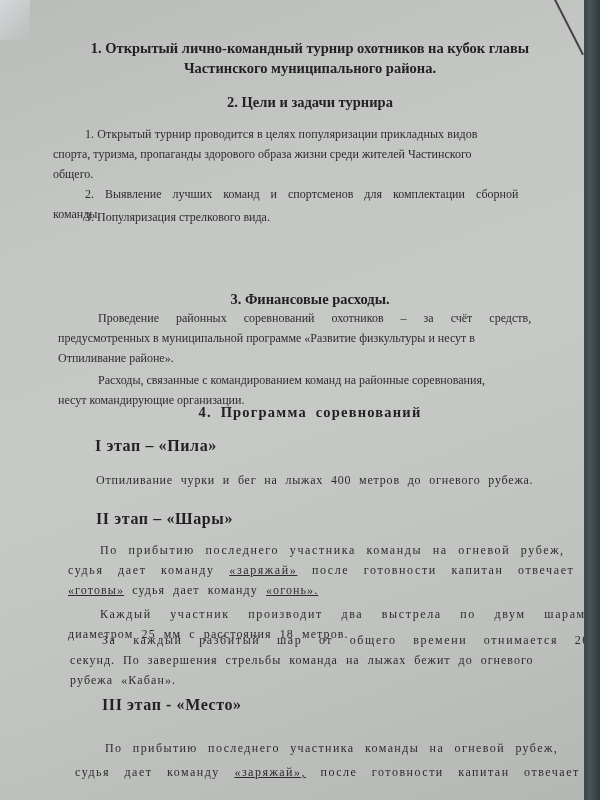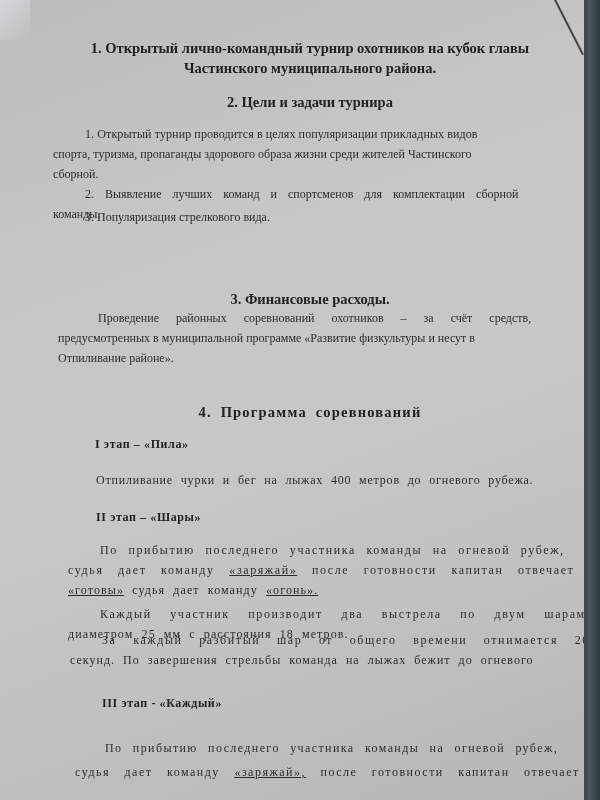--- a/index.html
+++ b/index.html
@@ -52,21 +52,21 @@
       position: absolute;
       font-weight: bold;
       font-size: 14.5px;
       text-align: center;
       line-height: 20px;
       color: #222;
     }
     .subhead {
       position: absolute;
       font-weight: bold;
-      font-size: 12px;
+      font-size: 16px;
       letter-spacing: 0.6px;
       color: #222;
     }
     .para {
       position: absolute;
       font-size: 12px;
       line-height: 20px;
       text-align: justify;
       text-align-last: left;
       color: #2c2c2c;
@@ -85,21 +85,21 @@
   <div class="heading" style="left:60px; top:38px; width:500px;">
     <span class="line">1. Открытый лично-командный турнир охотников на кубок главы</span>
     <span class="line">Частинского муниципального района.</span>
   </div>
 
   <div class="heading" style="left:60px; top:92px; width:500px;">2. Цели и задачи турнира</div>
 
   <div class="para" style="left:53px; top:124px; width:508px;">
     <span class="line" style="padding-left:32px; letter-spacing:0.1px;">1. Открытый турнир проводится в целях популяризации прикладных видов</span>
     <span class="line">спорта, туризма, пропаганды здорового образа жизни среди жителей Частинского</span>
-    <span class="line">сборной.</span>
+    <span class="line">общего.</span>
   </div>
 
   <div class="para" style="left:53px; top:184px; width:508px;">
     <span class="line" style="padding-left:32px; word-spacing:8px;">2. Выявление лучших команд и спортсменов для комплектации сборной</span>
     <span class="line">команды.</span>
   </div>
 
   <div class="para" style="left:53px; top:207px; width:508px;">
     <span class="line" style="padding-left:32px; margin-top:0px;">3. Популяризация стрелкового вида.</span>
   </div>
@@ -107,20 +107,24 @@
 
 
   <div class="heading" style="left:60px; top:289px; width:500px;">3. Финансовые расходы.</div>
 
   <div class="para" style="left:58px; top:308px; width:505px;">
     <span class="line" style="padding-left:40px; word-spacing:14px;">Проведение районных соревнований охотников – за счёт средств,</span>
     <span class="line">предусмотренных в муниципальной программе «Развитие физкультуры и несут в</span>
     <span class="line">Отпиливание районе».</span>
   </div>
 
+  <div class="para" style="left:58px; top:370px; width:505px;">
+    <span class="line" style="padding-left:40px;">Расходы, связанные с командированием команд на районные соревнования,</span>
+    <span class="line">несут командирующие организации.</span>
+  </div>
 
   <div class="heading spaced" style="left:60px; top:402px; width:500px; letter-spacing:1.2px;">4. Программа соревнований</div>
 
   <div class="subhead" style="left:95px; top:437px;">I этап – «Пила»</div>
   <div class="para spaced" style="left:96px; top:470px; width:470px; letter-spacing:0.8px;">
     <span class="line">Отпиливание чурки и бег на лыжах 400 метров до огневого рубежа.</span>
   </div>
 
   <div class="subhead" style="left:96px; top:510px;">II этап – «Шары»</div>
 
@@ -135,23 +139,24 @@
   </div>
 
   <div class="para spaced" style="left:68px; top:604px; width:490px;">
     <span class="line" style="padding-left:32px; letter-spacing:1.6px; word-spacing:14px;">Каждый участник производит два выстрела по двум шарам</span>
     <span class="line">диаметром 25 мм с расстояния 18 метров.</span>
   </div>
 
   <div class="para spaced" style="left:70px; top:630px; width:490px;">
     <span class="line" style="padding-left:32px; letter-spacing:1.6px; word-spacing:12px;">За каждый разбитый шар от общего времени отнимается 20</span>
     <span class="line" style="letter-spacing:1px;">секунд. По завершения стрельбы команда на лыжах бежит до огневого</span>
+    <span class="line">рубежа «Кабан».</span>
   </div>
 
-  <div class="subhead" style="left:102px; top:696px;">III этап - «Каждый»</div>
+  <div class="subhead" style="left:102px; top:696px;">III этап - «Место»</div>
 
   <div class="para spaced" style="left:75px; top:738px; width:490px;">
     <span class="line" style="padding-left:30px; letter-spacing:1.4px; word-spacing:6px;">По прибытию последнего участника команды на огневой рубеж,</span>
     <span class="line" style="margin-top:4px; letter-spacing:1.5px; word-spacing:10px;">
       <span>судья дает команду </span><span class="u">«заряжай»,</span><span> после готовности капитан отвечает</span>
     </span>
   </div>
 </div>
 
 <div class="edge-right"></div>

